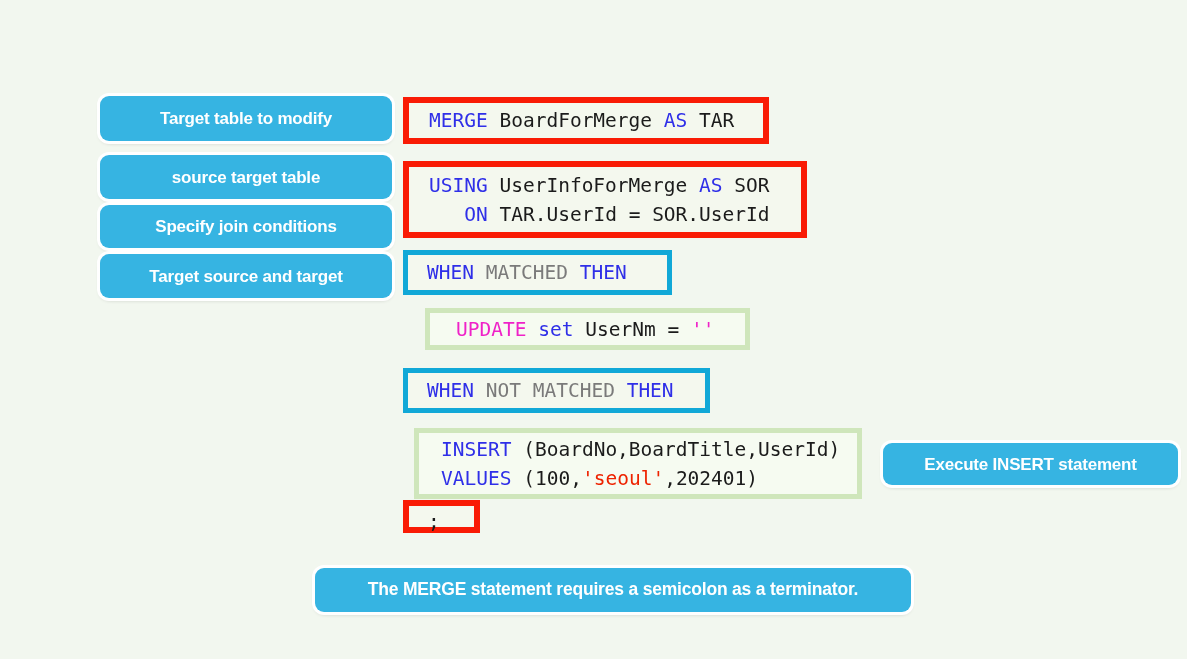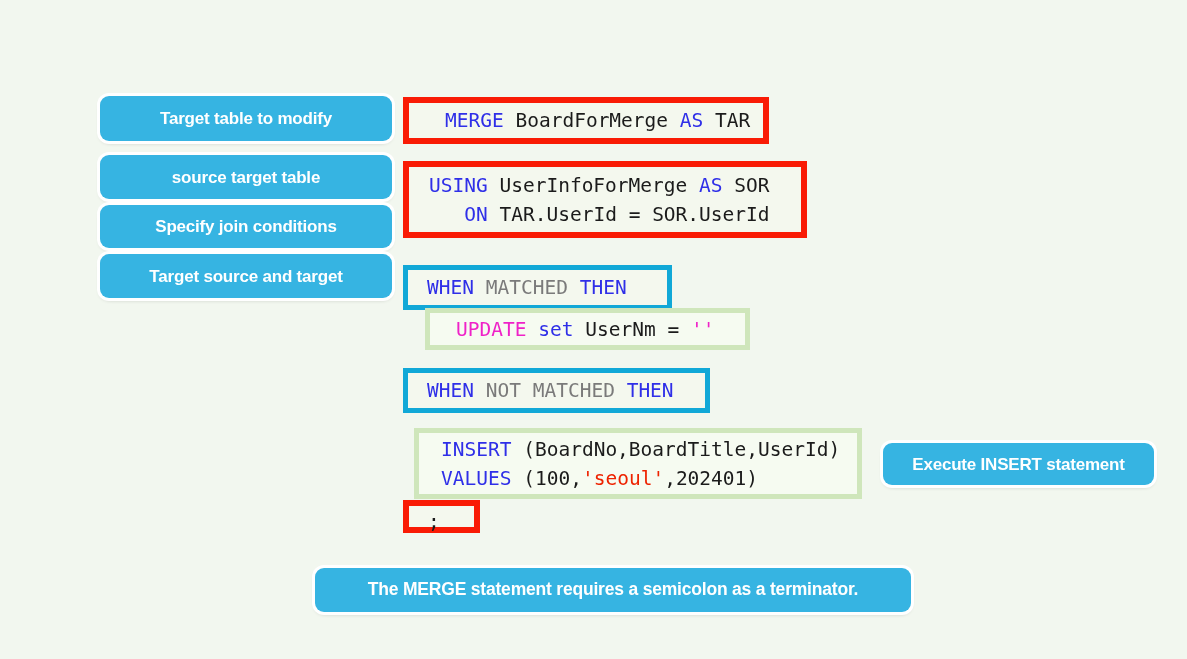--- a/index.html
+++ b/index.html
@@ -98,38 +98,38 @@
   <div class="label-box" style="left:92px; top:205px; width:292px; height:43px;">
     <span>Specify join conditions</span>
   </div>
 
   <div class="label-box" style="left:92px; top:254px; width:292px; height:44px;">
     <span>Target source and target</span>
   </div>
 
 
 
-  <div class="label-box" style="left:875px; top:443px; width:271px; height:42px;">
+  <div class="label-box" style="left:875px; top:443px; width:295px; height:42px;">
     <span>Execute INSERT statement</span>
   </div>
 
   <div class="label-box" style="left:307px; top:568px; width:596px; height:44px; font-size:17.5px;">
     <span>The MERGE statement requires a semicolon as a terminator.</span>
   </div>
 
-  <div class="code-box box-red" style="left:403px; top:97px; width:366px; height:47px; padding-left:36px;">
+  <div class="code-box box-red" style="left:403px; top:97px; width:366px; height:47px; padding-left:20px;">
     <span class="ln"><span class="kw">MERGE</span> <span class="id">BoardForMerge</span> <span class="kw">AS</span> <span class="id">TAR</span></span>
   </div>
 
   <div class="code-box box-red" style="left:403px; top:161px; width:404px; height:77px; padding-left:20px;">
     <span class="ln"><span class="kw">USING</span> <span class="id">UserInfoForMerge</span> <span class="kw">AS</span> <span class="id">SOR</span></span>
     <span class="ln">   <span class="kw">ON</span> <span class="id">TAR.UserId</span> <span class="op">=</span> <span class="id">SOR.UserId</span></span>
   </div>
 
-  <div class="code-box box-cyan" style="left:403px; top:250px; width:269px; height:45px; padding-left:19px;margin-top:15px;">
+  <div class="code-box box-cyan" style="left:403px; top:250px; width:269px; height:45px; padding-left:19px;">
     <span class="ln"><span class="kw">WHEN</span> <span class="kw2">MATCHED</span> <span class="kw">THEN</span></span>
   </div>
 
   <div class="code-box box-green" style="left:425px; top:308px; width:325px; height:42px; padding-left:26px;">
     <span class="ln"><span class="kw3">UPDATE</span> <span class="kw">set</span> <span class="id">UserNm</span> <span class="op">=</span> <span class="strq">''</span></span>
   </div>
 
   <div class="code-box box-cyan" style="left:403px; top:368px; width:307px; height:45px; padding-left:19px;">
     <span class="ln"><span class="kw">WHEN</span> <span class="kw2">NOT</span> <span class="kw2">MATCHED</span> <span class="kw">THEN</span></span>
   </div>

